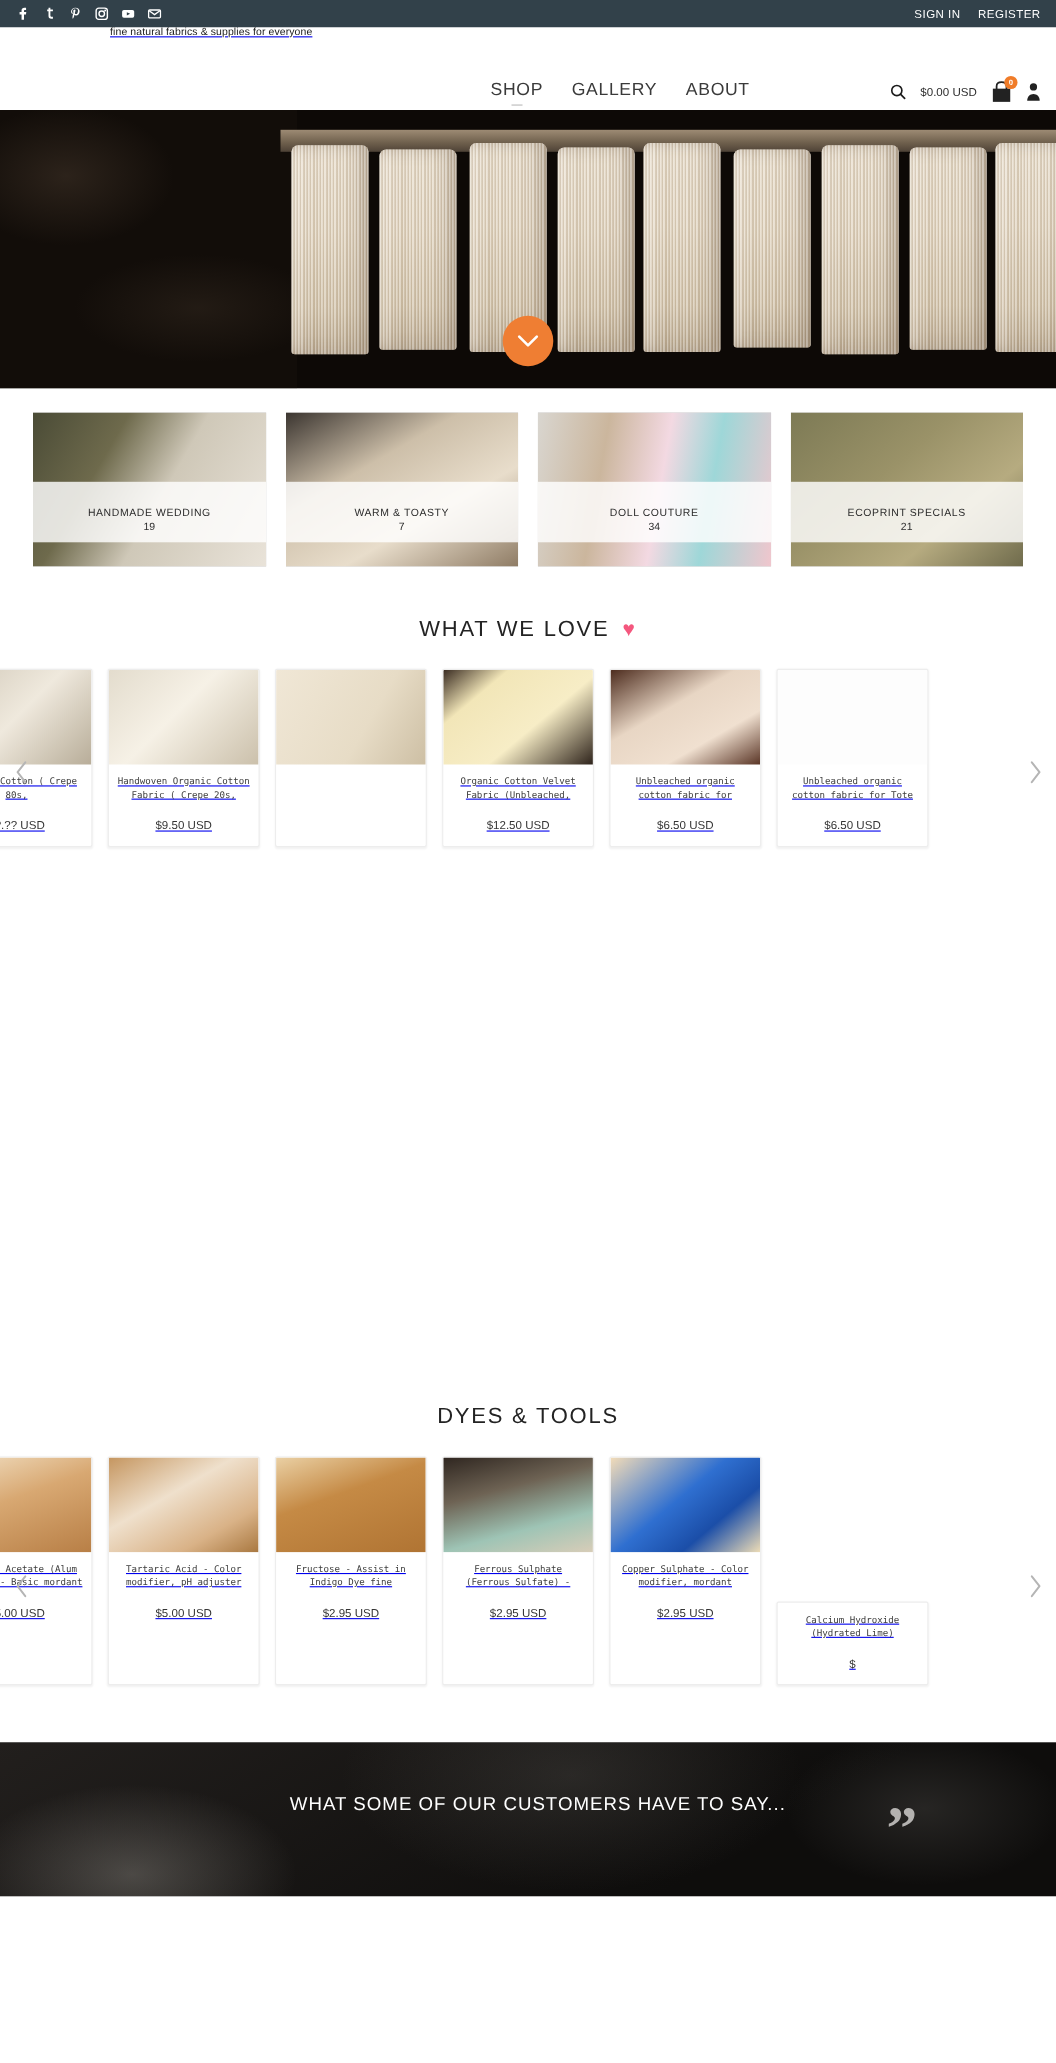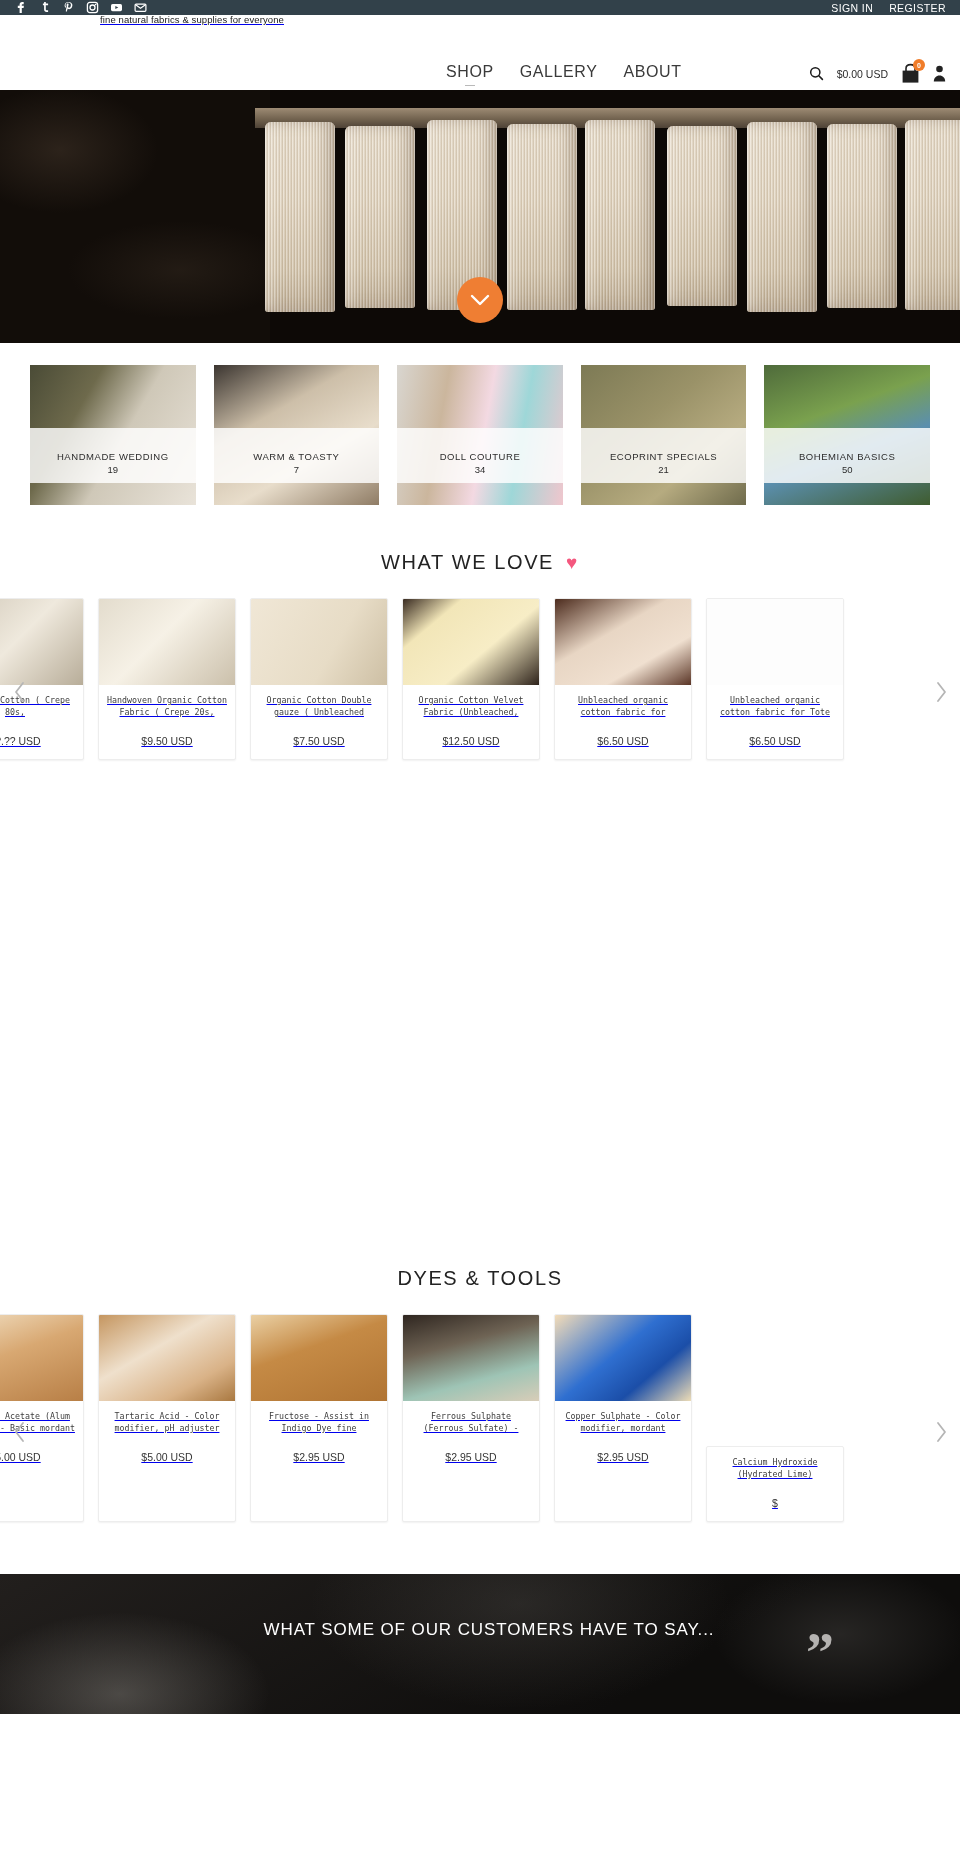--- a/index.html
+++ b/index.html
@@ -7,21 +7,21 @@
   body {
     font-family:"Liberation Sans", sans-serif;
     background:#ffffff;
     color:#333;
     width:960px;
     overflow-x:hidden;
   }
 
   
   .topbar {
-    height:15px; background:#32414a; display:flex; align-items:center;
+    height:25px; background:#32414a; display:flex; align-items:center;
     justify-content:space-between; padding:0 14px;
   }
   .social { display:flex; align-items:center; gap:11px; }
   .social .si {
     color:#fff; font-size:11px; line-height:1; display:inline-flex;
     align-items:center; justify-content:center; width:13px; height:13px;
   }
   .social .si svg { display:block; }
   .topbar-right { display:flex; align-items:center; gap:16px; }
   .topbar-right a {
@@ -315,27 +315,20 @@
       <span class="ccount" style="display:block">34</span>
     </span>
   </a>
   <a class="catcard" href="#">
     <span class="cimg" style="background:linear-gradient(140deg,#7d7a55 0%,#9a9268 40%,#b6ab80 70%,#6f6b4c 100%);"></span>
     <span class="catlabel">
       <span class="cn" style="display:block">ECOPRINT SPECIALS</span>
       <span class="ccount" style="display:block">21</span>
     </span>
   </a>
-  <a class="catcard" href="#">
-    <span class="cimg" style="background:linear-gradient(160deg,#4f6b3b 0%,#7aa14e 35%,#5b8fae 60%,#3f5c2f 100%);"></span>
-    <span class="catlabel">
-      <span class="cn" style="display:block">BOHEMIAN BASICS</span>
-      <span class="ccount" style="display:block">50</span>
-    </span>
-  </a>
 </div>
 
 <h2 class="sec-title">
   <span>WHAT WE LOVE</span>
   <span class="heart">♥</span>
 </h2>
 
 <div class="carousel">
   <div class="arrow left">
     <svg width="13" height="22" viewBox="0 0 13 22">
@@ -357,24 +350,20 @@
     </a>
     <a class="pcard" href="#">
       <span class="pimg" style="display:block;background:linear-gradient(135deg,#e3dccd,#f6f1e6 45%,#cbc0ab);"></span>
       <span class="pbody" style="display:block">
         <span class="ptitle" style="display:block">Handwoven Organic Cotton Fabric ( Crepe 20s,</span>
         <span class="pprice" style="display:block">$9.50 USD</span>
       </span>
     </a>
     <a class="pcard" href="#">
       <span class="pimg" style="display:block;background:linear-gradient(120deg,#f0e7d6,#e7dcc6 60%,#cdbfa4);"></span>
-      <span class="pbody" style="display:block">
-        <span class="ptitle" style="display:block">Organic Cotton Double gauze ( Unbleached</span>
-        <span class="pprice" style="display:block">$7.50 USD</span>
-      </span>
     </a>
     <a class="pcard" href="#">
       <span class="pimg" style="display:block;background:linear-gradient(140deg,#3a2c22 0%,#f2e6b8 25%,#f7edc6 60%,#2e231b 100%);"></span>
       <span class="pbody" style="display:block">
         <span class="ptitle" style="display:block">Organic Cotton Velvet Fabric (Unbleached,</span>
         <span class="pprice" style="display:block">$12.50 USD</span>
       </span>
     </a>
     <a class="pcard" href="#">
       <span class="pimg" style="display:block;background:linear-gradient(150deg,#4d2c1e 0%,#e8d6c4 40%,#f0e0d0 70%,#5a3526 100%);"></span>

